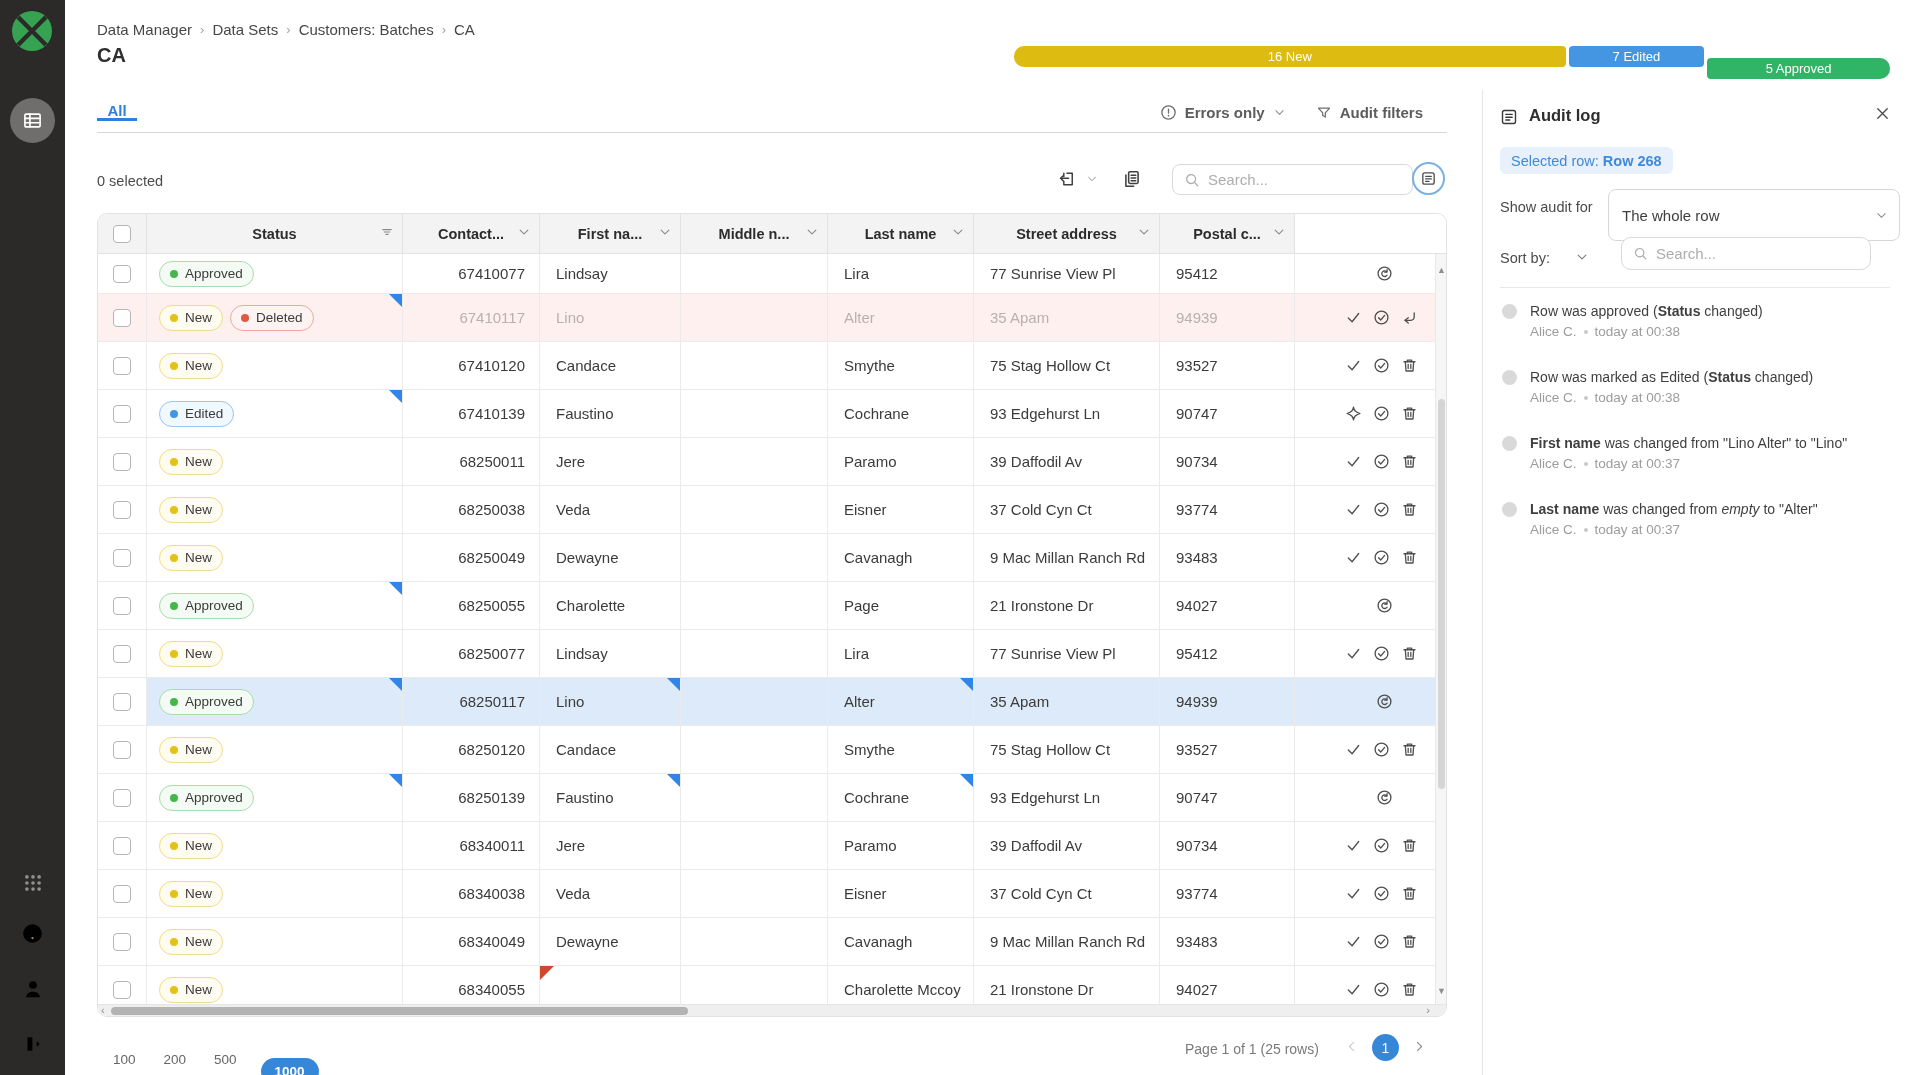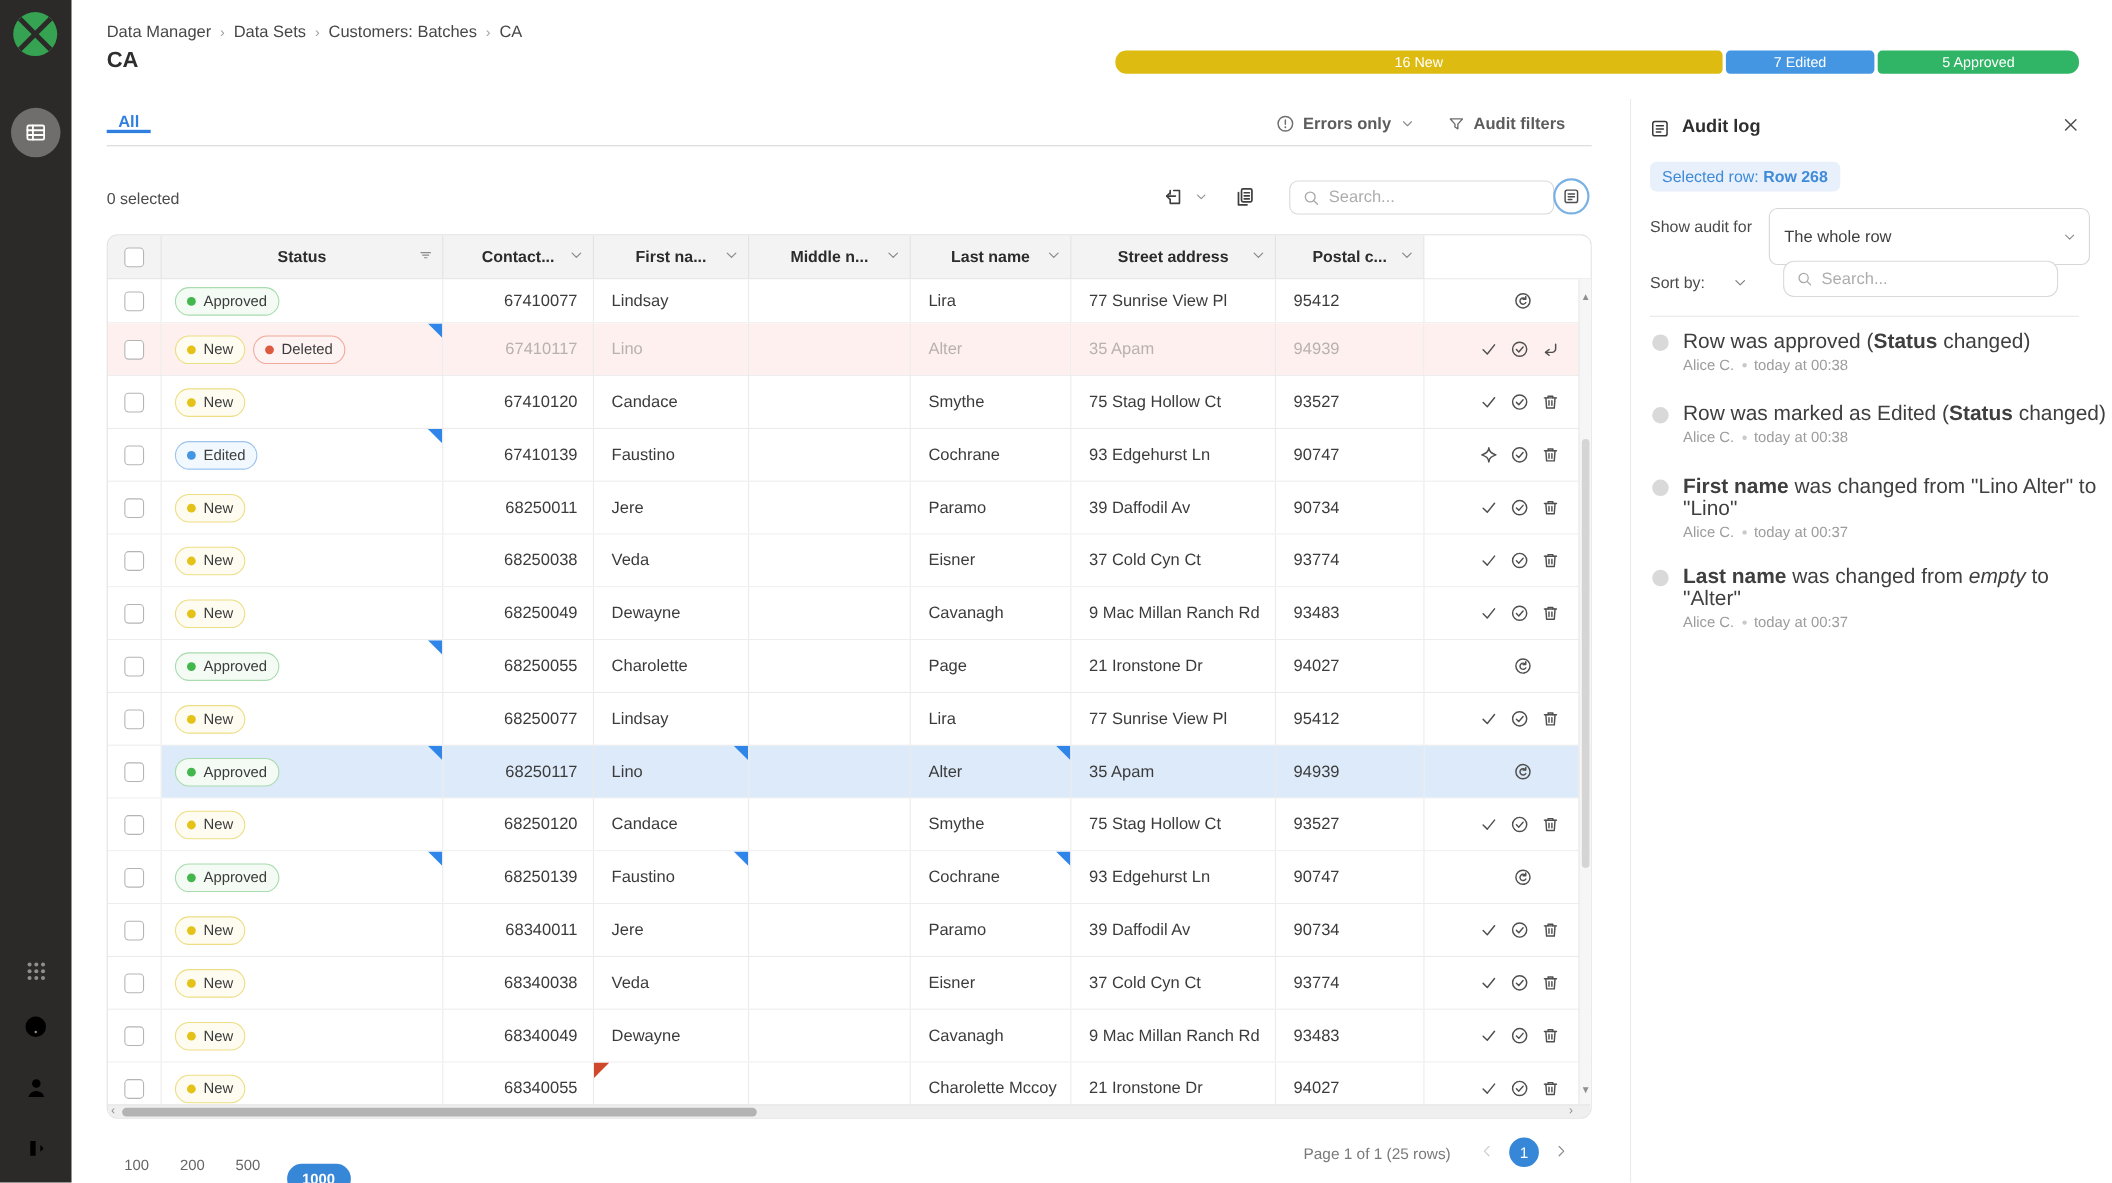--- a/index.html
+++ b/index.html
@@ -20,21 +20,21 @@
   .side-bottom { color:#908f8d; left:0; width:65px; display:flex; justify-content:center; }
 
   
   .breadcrumb { left:97px; top:21px; font-size:15px; color:#474747; display:flex; align-items:center; }
   .breadcrumb .sep { color:#a3a3a3; padding:0 8px; font-size:13px; }
   .page-title { left:97px; top:44px; font-size:20px; font-weight:bold; color:#2e2e2e; }
   .progress { left:1014px; top:46px; width:876px; height:21px; display:flex; gap:3px; }
   .progress .seg { height:100%; border-radius:4px; color:#fff; font-size:13px; font-weight:normal;
     display:flex; align-items:center; justify-content:center; white-space:nowrap; overflow:hidden; }
   .progress .seg:first-child { border-radius:10px 4px 4px 10px; }
-  .progress .seg:last-child  { border-radius:4px 10px 10px 4px; }
+  .progress .seg:last-child  { border-radius:4px 10px 10px 4px;margin-top:12px; }
 
   .vert-divider { left:1482px; top:90px; width:1px; height:985px; background:#e6e6e6; }
 
   
   .tabbar { left:97px; top:100px; width:1350px; height:33px; border-bottom:1px solid #d8d8d8; }
   .tab-all { position:absolute; left:0; top:2px; width:40px; text-align:center;
     color:#2f7fe0; font-weight:bold; font-size:15px; }
   .tab-underline { position:absolute; left:0; bottom:-2px; width:40px; height:3px; background:#2f7fe0; }
   .tab-controls { position:absolute; right:24px; top:4px; display:flex; gap:30px; align-items:center;
     color:#5c5c5c; font-size:15px; font-weight:bold; }
@@ -114,21 +114,21 @@
   .fld-label { position:absolute; font-size:14.5px; color:#4a4a4a; }
   .select { position:absolute; left:125px; top:99px; width:292px; height:52px; border:1px solid #d7d7d7;
     border-radius:8px; display:flex; align-items:center; padding:0 13px; font-size:15px; color:#3e3e3e; }
   .select .ic { position:absolute; right:11px; color:#8a8a8a; }
   .sort-chevron { position:absolute; left:92px; top:160px; color:#7d7d7d; }
   .search-audit { position:absolute; left:138px; top:147px; width:250px; height:33px; border-radius:10px; }
   .panel-divider { position:absolute; left:17px; top:197px; width:390px; height:1px; background:#e8e8e8; }
   .entries { position:absolute; left:0; top:211px; width:437px; }
   .entry { position:relative; margin-bottom:24px; padding-left:47px; min-height:42px; }
   .entry .bullet { position:absolute; left:19px; top:3px; width:15px; height:15px; border-radius:50%; background:#d9d9d9; }
-  .entry .etitle { font-size:19px; color:#3f3f3f; line-height:20px; }
+  .entry .etitle { font-size:14px; color:#3f3f3f; line-height:20px; }
   .entry .etitle i { font-style:italic; }
   .entry .meta { margin-top:3px; font-size:13.5px; color:#9c9c9c; display:flex; align-items:center; gap:7px; }
   .entry .meta .mdot { width:4px; height:4px; border-radius:50%; background:#c9c9c9; display:inline-block; }
 </style>
 </head>
 <body>
 
 <div class="abs sidebar">
   <svg class="abs logo" viewBox="0 0 42 42">
     <circle cx="21" cy="21" r="20" fill="#36a352"></circle>

